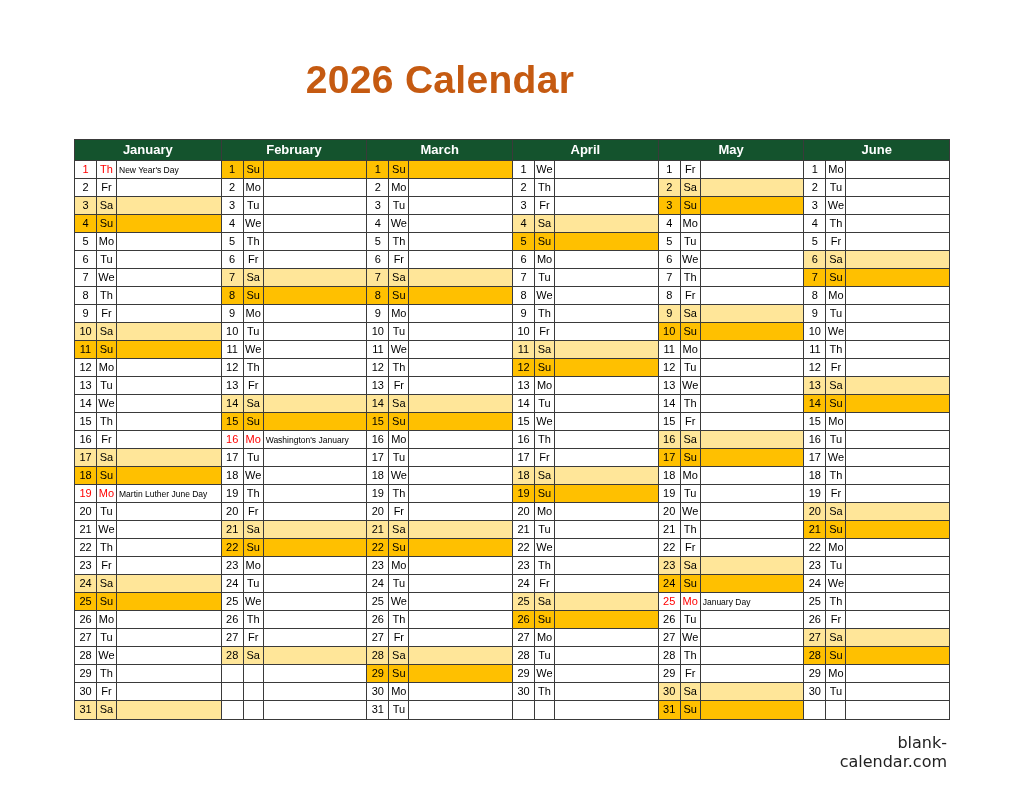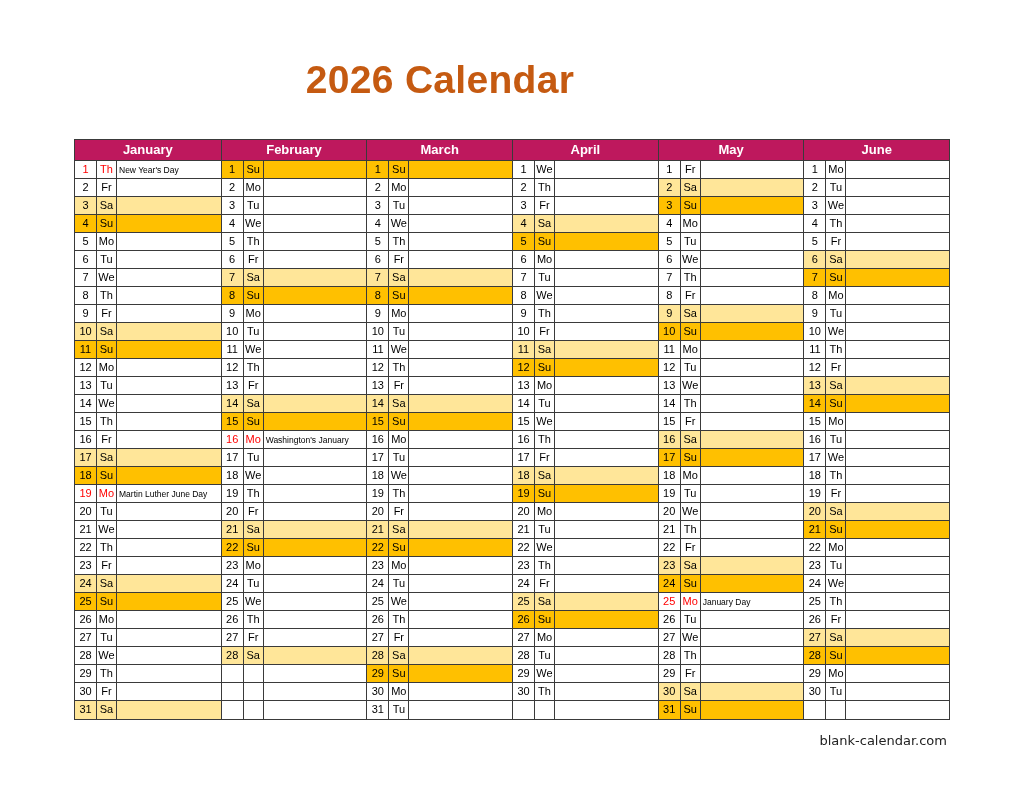--- a/index.html
+++ b/index.html
@@ -10,39 +10,39 @@
     color: #c55a11; letter-spacing: 0.3px;
   }
   .grid {
     position: absolute; left: 74px; top: 139px; width: 876px;
     border: 1.5px solid #3a3a3a; box-sizing: border-box;
     display: flex;
   }
   .month { width: 146px; box-sizing: border-box; border-left: 1.5px solid #3a3a3a; }
   .month:first-child { border-left: none; }
   .mhead {
-    height: 20px; background: #be185d; color: #ffffff; font-weight: bold;
+    height: 20px; background: #14532d; color: #ffffff; font-weight: bold;
     font-size: 13px; line-height: 20px; text-align: center;
     border-bottom: 1px solid #3a3a3a;
   }
   .row {
     height: 18px; display: flex; border-bottom: 1px solid #3a3a3a; box-sizing: border-box;
     font-size: 11px; line-height: 17px; color: #000;
   }
   .row:last-child { border-bottom: none; }
   .row.sa { background: #ffe699; }
   .row.su { background: #ffc000; }
   .c-num { width: 22px; text-align: center; border-right: 1px solid #3a3a3a; box-sizing: border-box; }
   .c-day { width: 20px; text-align: center; border-right: 1px solid #3a3a3a; box-sizing: border-box; overflow: hidden; white-space: nowrap; }
   .c-note { flex: 1; font-size: 8.5px; padding-left: 2px; white-space: nowrap; overflow: hidden; line-height: 18px; }
   .row.hol .c-num, .row.hol .c-day { color: #ff0000; }
   .row.blank { background: #ffffff; }
   .footer {
     position: absolute; left: 800px; width: 147px; top: 733px; text-align: right;
-    font-size: 13px; color: #222; font-family: "DejaVu Sans", sans-serif;
+    font-size: 16px; color: #222; font-family: "DejaVu Sans", sans-serif;
   }
 </style>
 </head>
 <body>
 
 <div class="title">2026 Calendar</div>
 
 <div class="grid" id="grid">
     <div class="month">
       <div class="mhead">January</div>

